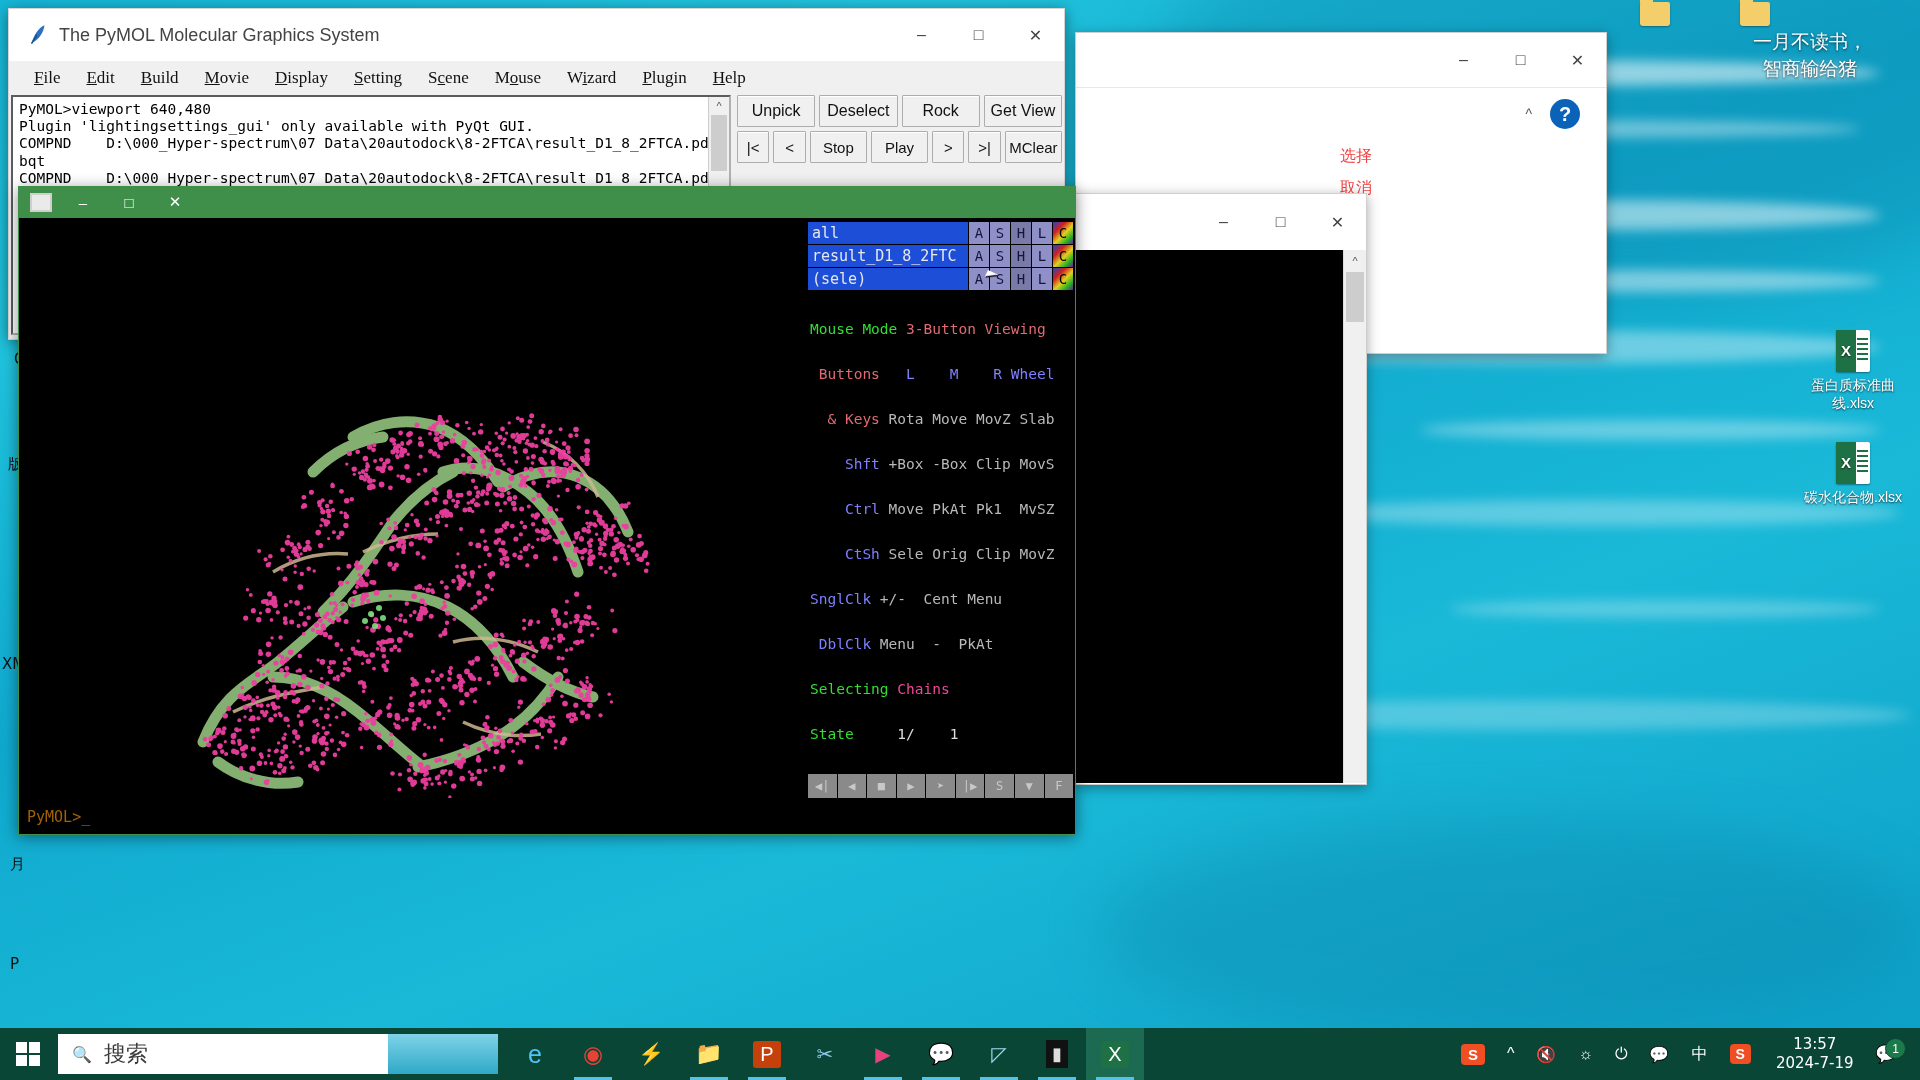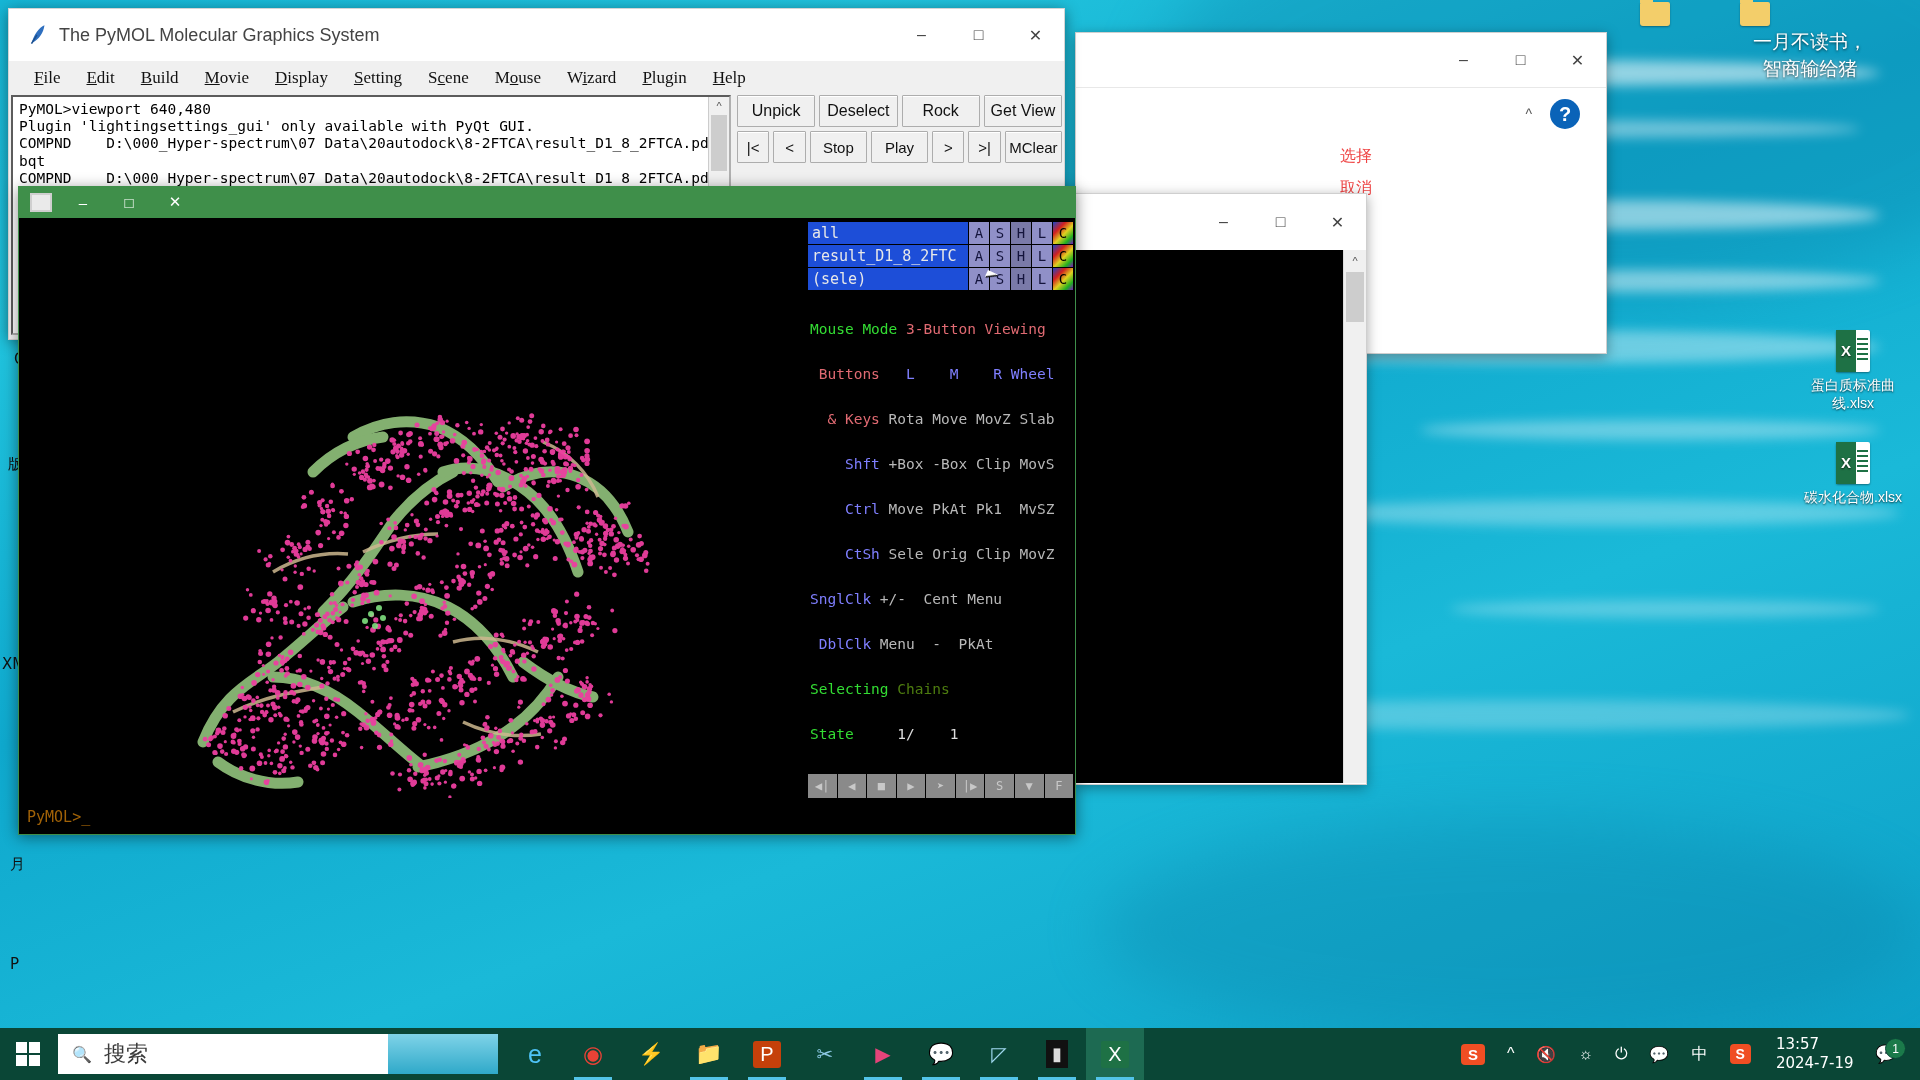--- a/index.html
+++ b/index.html
@@ -80,21 +80,21 @@
      font-size:15px;line-height:22px;padding-left:4px;overflow:hidden;white-space:nowrap;}
   .obj-btn{width:20px;background:#9090c8;color:#14143c;font-family:"DejaVu Sans Mono",monospace;font-size:14px;
      line-height:22px;text-align:center;margin-left:1px;}
   .obj-btn.h{background:#7a7aa8;}
   .obj-btn.c{background:linear-gradient(135deg,#1a46c8 0%,#d02020 30%,#e0d020 55%,#20b020 80%,#7a10c0 100%);color:#000;}
 
   #mouse-legend{position:absolute;left:0;right:0;bottom:26px;padding:0 2px;
     font-family:"DejaVu Sans Mono",monospace;font-size:14.5px;line-height:15px;white-space:pre;}
   #mouse-legend .ln{display:block;height:15px;}
   .c-grn{color:#33dd33;} .c-red{color:#e06a72;} .c-blu{color:#7f7fff;}
-  .c-gry{color:#b8b8b8;} .c-wht{color:#dddddd;} .c-pnk{color:#4d7c0f;}
+  .c-gry{color:#b8b8b8;} .c-wht{color:#dddddd;} .c-pnk{color:#ec4899;}
 
   #movie-bar{position:absolute;left:0;bottom:0;height:24px;width:265px;display:flex;gap:1px;}
   .mv-btn{flex:1;background:#8a8a8a;display:flex;align-items:center;justify-content:center;
      color:#c8c8c8;font-size:12px;font-family:"DejaVu Sans Mono",monospace;}
 
   #cmd-line{position:absolute;left:4px;bottom:4px;width:781px;height:26px;background:#000;
      color:#a16207;font-family:"DejaVu Sans Mono",monospace;font-size:15px;line-height:26px;padding-left:4px;}
 
   
   #bg-win-1{left:1075px;top:32px;width:530px;height:320px;background:#fff;border:1px solid #cfcfcf;
@@ -125,21 +125,21 @@
   #search-box .mag{margin:0 12px 0 14px;color:#333;font-size:16px;}
   #search-box .ph{color:#3a3a3a;font-size:22px;font-family:"DejaVu Sans",sans-serif;}
   #search-box .art{position:absolute;right:0;top:0;width:110px;height:40px;
      background:linear-gradient(180deg,#7fd3e8,#2fa9c9);}
   .tb-apps{display:flex;align-items:center;height:52px;margin-left:8px;}
   .tb-app{width:58px;height:52px;display:flex;align-items:center;justify-content:center;position:relative;}
   .tb-app .bar{position:absolute;bottom:0;left:10px;right:10px;height:3px;background:#53c4e8;}
   .tb-app.active{background:#1d6a52;}
   .tray{margin-left:auto;display:flex;align-items:center;height:52px;padding-right:6px;color:#fff;}
   .tray .it{padding:0 11px;font-size:16px;display:flex;align-items:center;justify-content:center;}
-  #clock{color:#fff;font-size:15px;line-height:19px;text-align:left;padding:0 14px;font-family:"DejaVu Sans",sans-serif;}
+  #clock{color:#fff;font-size:15px;line-height:19px;text-align:center;padding:0 14px;font-family:"DejaVu Sans",sans-serif;}
   #notif{position:relative;padding:0 16px 0 8px;color:#fff;font-size:18px;}
   #notif .badge{position:absolute;right:8px;bottom:6px;width:19px;height:19px;border-radius:50%;
      background:#1b7a4a;color:#fff;font-size:12px;display:flex;align-items:center;justify-content:center;border:1px solid #0a4636;}
 
   
   #cursor{position:absolute;left:986px;top:272px;width:0;height:0;pointer-events:none;
      border-left:11px solid #fff;border-bottom:7px solid transparent;border-top:0 solid transparent;
      transform:rotate(25deg);filter:drop-shadow(1px 1px 0 #000);}
 </style>
 </head>

